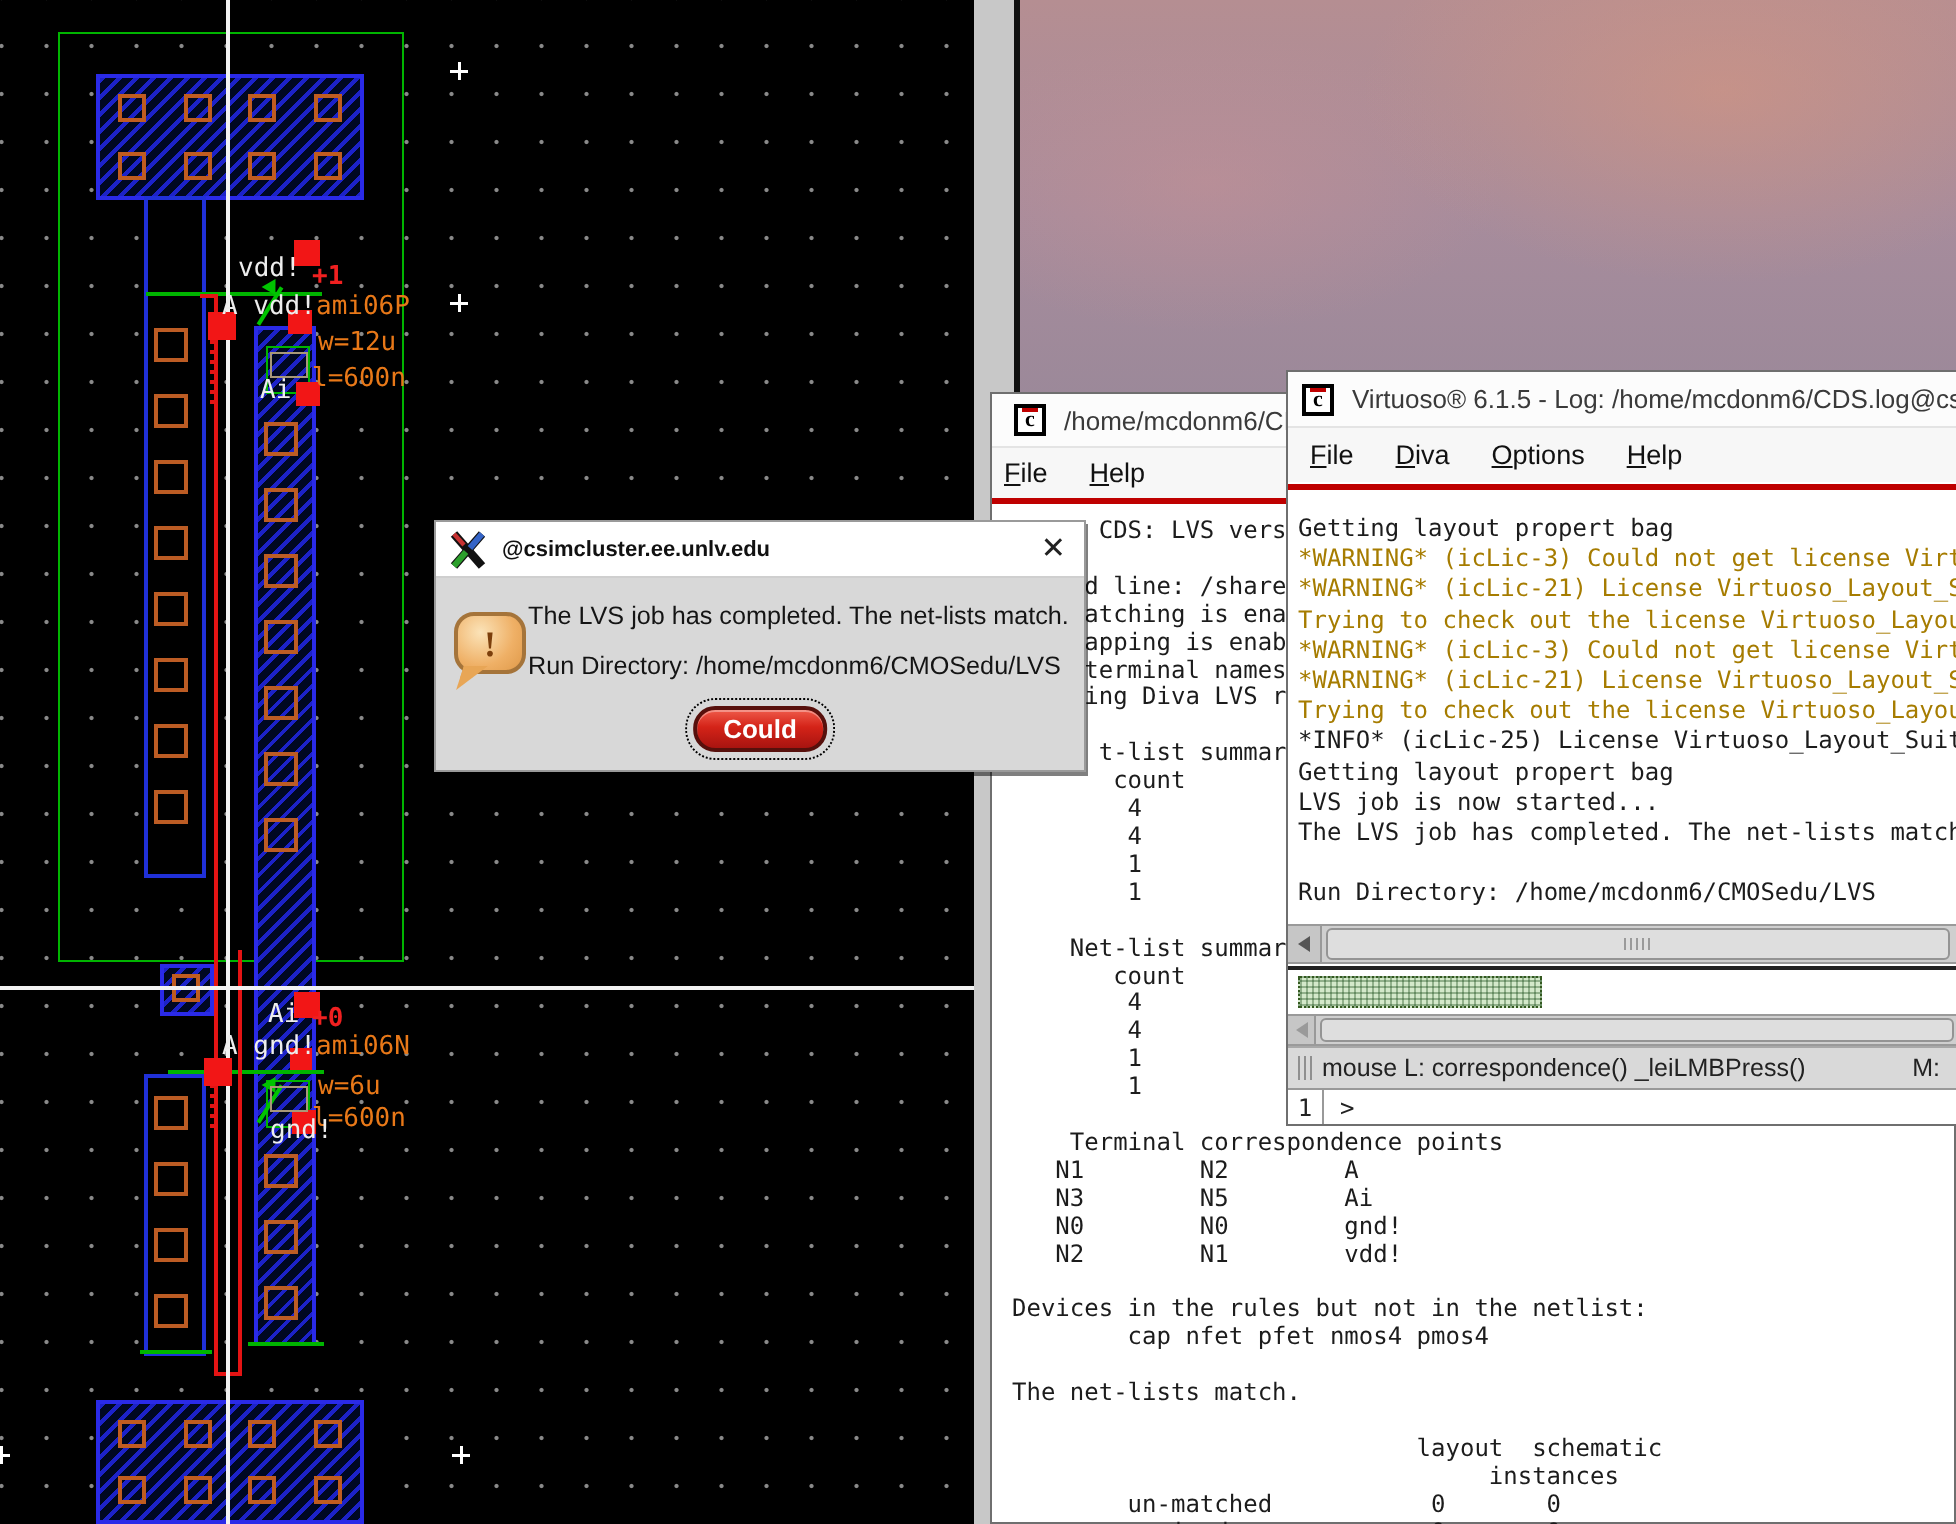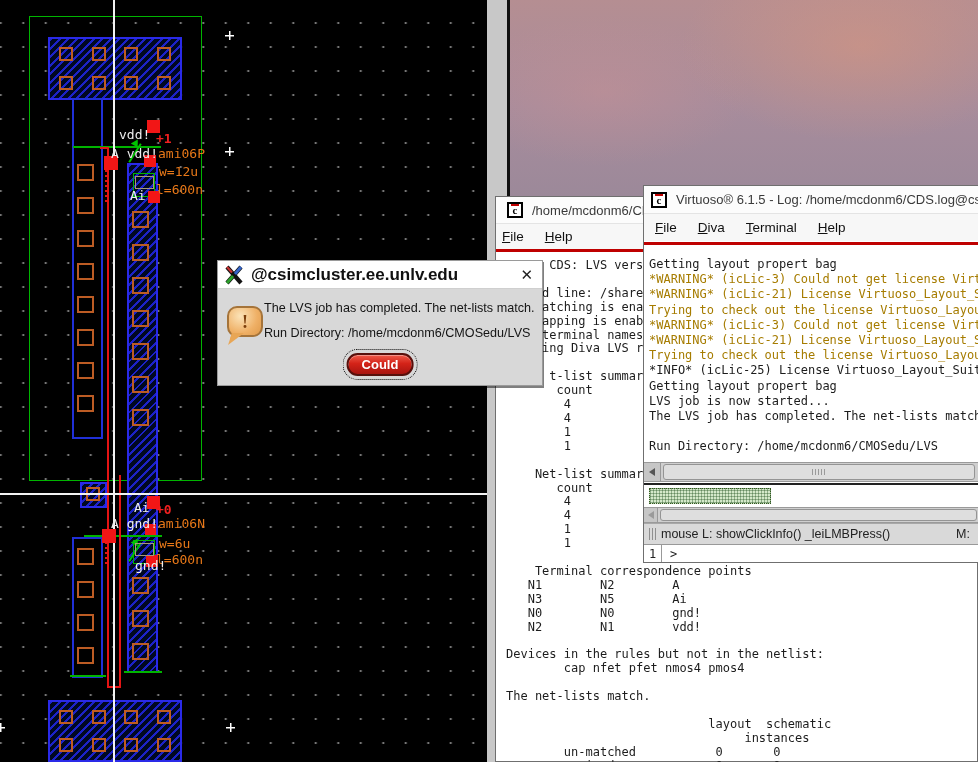--- a/index.html
+++ b/index.html
@@ -88,21 +88,21 @@
   .srt { margin-left: auto; margin-right: 8px; }
   .promptrow { position: absolute; left: 0; right: 0; top: 358px; bottom: 0; background: #fff; border-top: 1px solid #999;
     font: 12px "DejaVu Sans Mono", monospace; color: #222; display: flex; align-items: center; }
   .pnum { width: 18px; text-align: center; border-right: 1px solid #999; align-self: stretch; display: flex; align-items: center; justify-content: center; }
   .pgt { margin-left: 8px; }
 
   
   .dlg { position: absolute; left: 217px; top: 260px; width: 326px; height: 126px; background: #d8d8d8;
     border: 1px solid #9a9a9a; box-shadow: 1px 2px 0 rgba(0,0,0,.5); z-index: 30; }
   .dtbar { position: absolute; left: 0; right: 0; top: 0; height: 28px; background: #fff; border-bottom: 1px solid #cfcfcf; display: flex; align-items: center; }
-  .dttl { font-weight: bold; font-size: 17px; color: #111; margin-left: 7px; }
+  .dttl { font-weight: bold; font-size: 11px; color: #111; margin-left: 7px; }
   .dclose { margin-left: auto; margin-right: 9px; font-size: 15px; color: #222; line-height: 15px; cursor: default; }
   .bubble { position: absolute; left: 9px; top: 45px; width: 36px; height: 31px;
     background: radial-gradient(circle at 35% 30%, #fbe3b8, #efb066 60%, #e09a4a);
     border: 2px solid #a5743a; border-radius: 10px; color: #7c3f0c; font: bold 18px "Liberation Serif", serif;
     text-align: center; line-height: 28px; }
   .bubble::after { content: ""; position: absolute; left: 1px; bottom: -10px; width: 0; height: 0;
     border: 6px solid transparent; border-top-color: #e8a656; border-left-color: #e8a656; transform: skewX(-18deg); }
   .dmsg { position: absolute; left: 46px; font-size: 12.6px; color: #141414; white-space: nowrap; }
   .dbtn { position: absolute; left: 50%; transform: translateX(-50%); top: 92px;
     background: linear-gradient(180deg, #ef5a4a, #d42318 45%, #a81410); border: 2px solid #57100c; border-radius: 11px;
@@ -287,21 +287,21 @@
 </div>
 
 <div class="win vwin">
   <div class="tbar">
     <span class="cicon" style="margin-left:7px">c</span>
     <span class="ttl">Virtuoso® 6.1.5 - Log: /home/mcdonm6/CDS.log@csimc</span>
   </div>
   <div class="mbar">
     <span class="mi">File</span>
     <span class="mi">Diva</span>
-    <span class="mi">Terminal</span>
+    <span class="mi">Options</span>
     <span class="mi">Help</span>
   </div>
   <div class="redline"></div>
 
   <div class="loglines"><div class="ll norm">Getting layout propert bag</div><div class="ll warn">*WARNING* (icLic-3) Could not get license Virtu</div><div class="ll warn">*WARNING* (icLic-21) License Virtuoso_Layout_Su</div><div class="ll warn">Trying to check out the license Virtuoso_Layout</div><div class="ll warn">*WARNING* (icLic-3) Could not get license Virtu</div><div class="ll warn">*WARNING* (icLic-21) License Virtuoso_Layout_Su</div><div class="ll warn">Trying to check out the license Virtuoso_Layout</div><div class="ll norm">*INFO* (icLic-25) License Virtuoso_Layout_Suite</div><div class="ll norm">Getting layout propert bag</div><div class="ll norm">LVS job is now started...</div><div class="ll norm">The LVS job has completed. The net-lists match.</div><div class="ll norm"></div><div class="ll norm">Run Directory: /home/mcdonm6/CMOSedu/LVS</div></div>
 
   <div class="sbar" style="top:276px;height:20px">
     <span class="sbtn">
         <span class="tri"></span>
       </span>
@@ -318,21 +318,21 @@
 
   <div class="sbar" style="top:321px;height:16px">
     <span class="sbtn" style="width:14px">
         <span class="tri" style="border-right-color:#9a9a9a"></span>
       </span>
     <span class="thumb" style="left:16px;right:1px"></span>
   </div>
 
   <div class="statusbar">
     <span class="sgrip"></span>
-    <span>mouse L: showClickInfo() _leiLMBPress()</span>
+    <span>mouse L: correspondence() _leiLMBPress()</span>
     <span class="srt">M:</span>
   </div>
 
   <div class="promptrow">
     <span class="pnum">1</span>
     <span class="pgt">&gt;</span>
   </div>
 </div>
 
 <div class="dlg">

